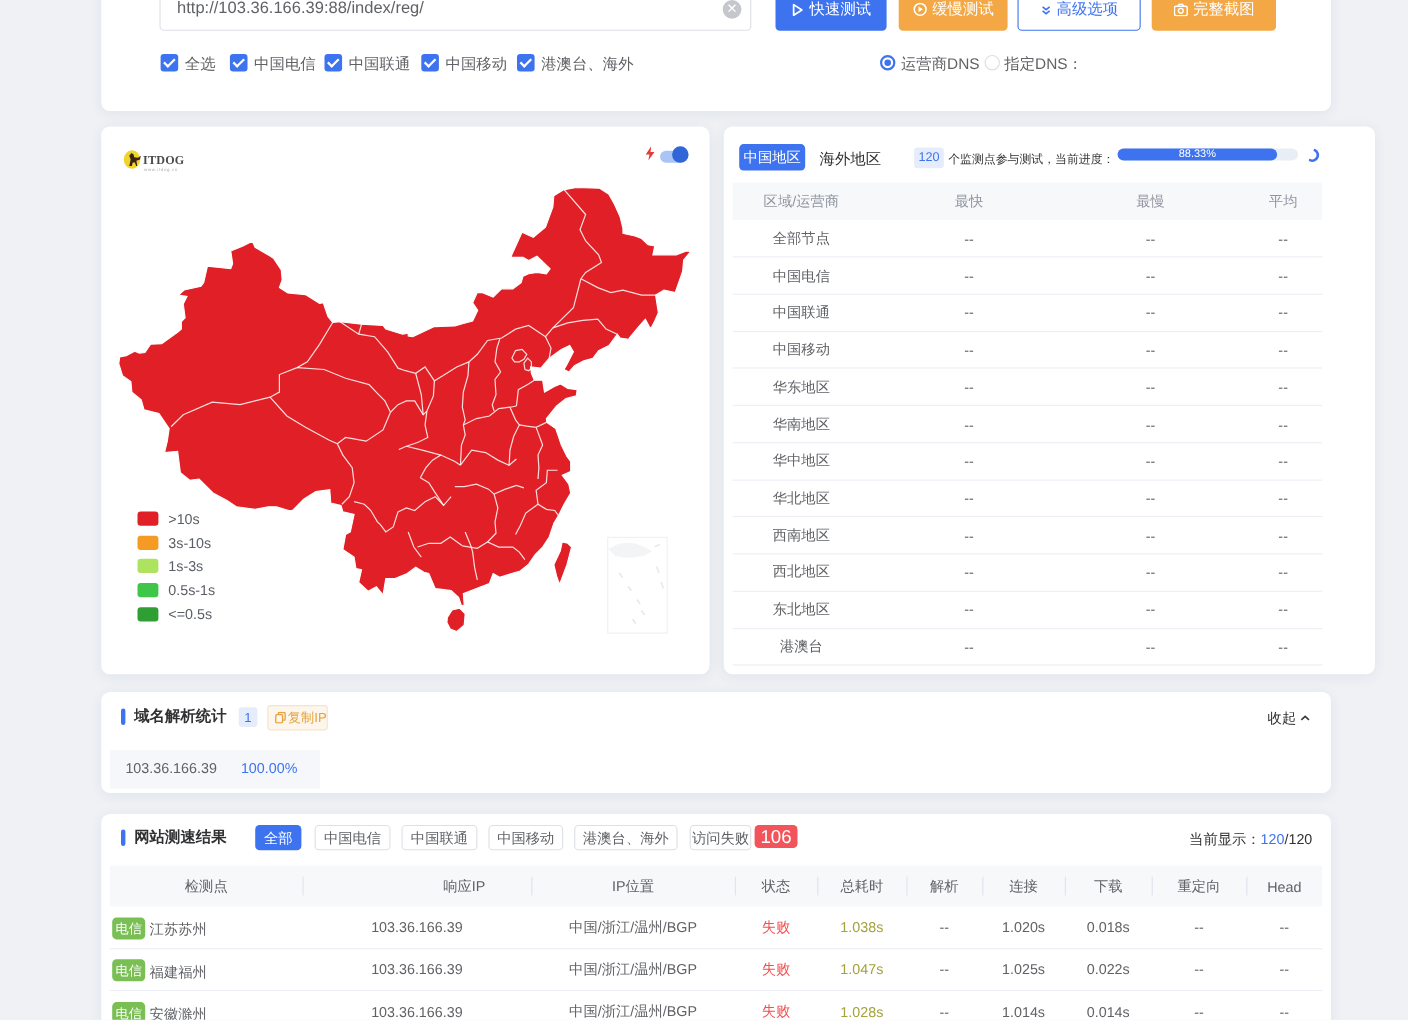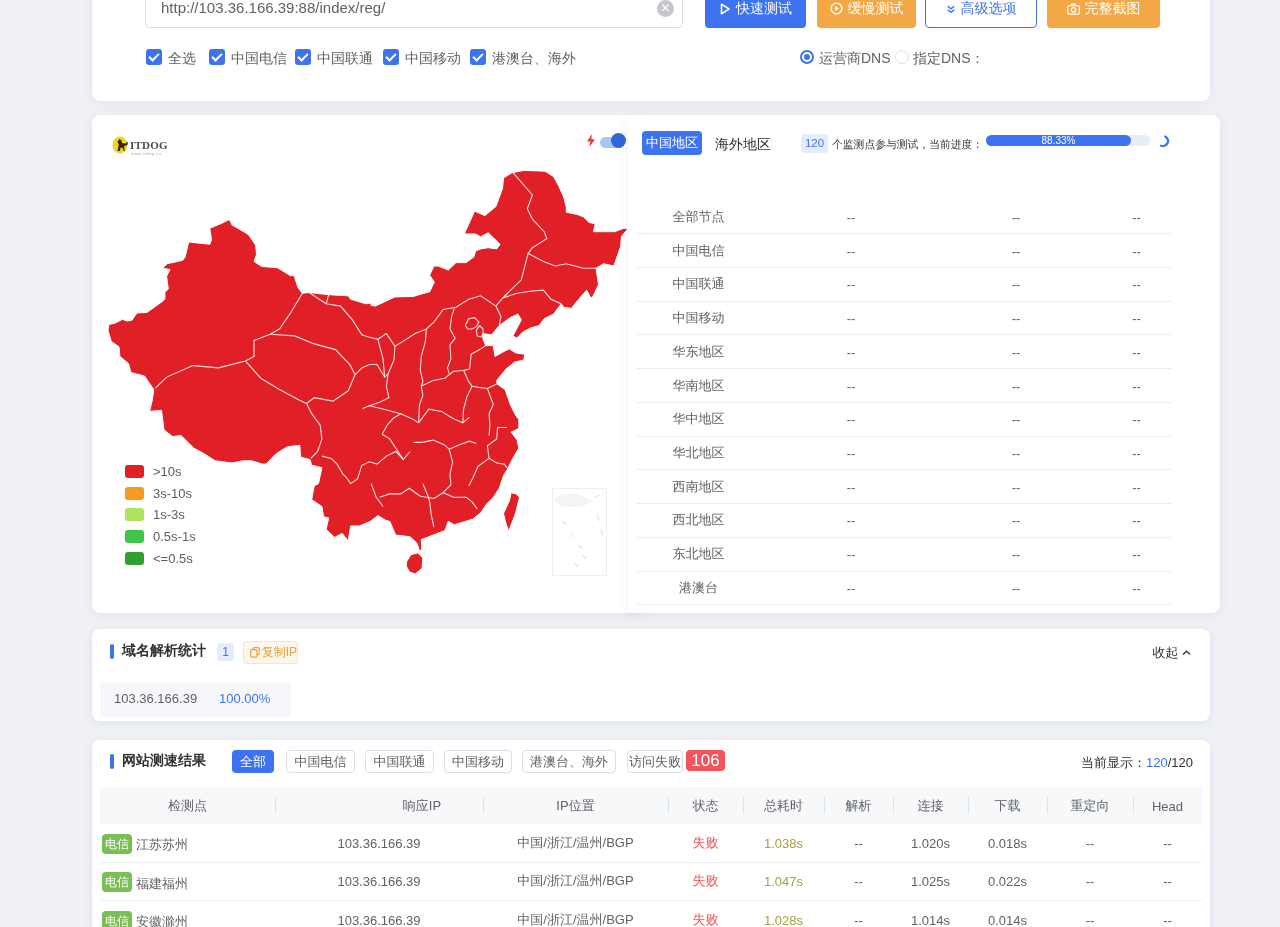--- a/index.html
+++ b/index.html
@@ -24,21 +24,21 @@
   border-radius:4px; color:#c0c4cc; font-size:14px; line-height:25px; padding-left:12px; }
 
 #card2 { left:92px; top:115px; width:553px; height:498px; }
 #logo { position:absolute; left:19px; top:18px; width:140px; height:32px;text-align:center; }
 #mapsvg { position:absolute; left:0; top:0; width:553px; height:498px; }
 .lgrow { position:absolute; left:33px; height:14px; }
 .sw { position:absolute; left:0; top:0; width:19px; height:13px; border-radius:3px; }
 .lgt { position:absolute; left:28px; top:0px; font-size:13px; color:#5a5e66; line-height:13px; white-space:nowrap; }
 #inset { position:absolute; left:460px; top:373px; width:55px; height:88px; border:1px solid #edeff2; background:#fff; }
 
-#card3 { left:628px; top:115px; width:592px; height:498px; }
+#card3 { left:658px; top:115px; width:592px; height:498px; }
 #pill1 { position:absolute; left:14px; top:16px; width:60px; height:24px; background:#3e73f0; border-radius:4px;
   color:#fff; font-size:13px; text-align:center; line-height:24px; }
 #t2 { position:absolute; left:87px; top:21px; font-size:14px; color:#303133; }
 #badge120 { position:absolute; left:173px; top:19px; width:27px; height:19px; background:#e5edfc; border-radius:3px;
   color:#3e73f0; font-size:11.5px; text-align:center; line-height:19px; }
 #ptext { position:absolute; left:204px; top:23px; font-size:10.8px; color:#303133; }
 #pbar { position:absolute; left:358px; top:20px; width:164px; height:11px; background:#e9edf5; border-radius:6px; }
 #pfill { position:absolute; left:0; top:0; width:145px; height:11px; background:#3e73f0; border-radius:6px;
   color:#fff; font-size:10px; text-align:center; line-height:11px; }
 #thead { position:absolute; left:8px; top:51px; width:536px; height:34.4px; background:#f6f8fa; }
@@ -210,20 +210,26 @@
   <div id="badge120">120</div>
   <span id="ptext">个监测点参与测试，当前进度：</span>
   <div id="pbar">
       <div id="pfill">88.33%</div>
     </div>
   <div class="abs" style="left:528px;top:19px;">
     <svg width="14" height="14" viewBox="0 0 14 14">
         <path d="M7 0.8 A6.2 6.2 0 0 1 13.2 7 A6.2 6.2 0 0 1 7 13.2 A1.2 1.2 0 0 1 6.5 11 A4 4 0 0 0 10.8 7 A4 4 0 0 0 6.6 3 A1.2 1.2 0 0 1 7 0.8 Z" fill="#3e73f0" transform="rotate(25 7 7)"></path>
       </svg>
   </div>
+  <div id="thead">
+      <span class="c1">区域/运营商</span>
+      <span class="c2">最快</span>
+      <span class="c3">最慢</span>
+      <span class="c4">平均</span>
+    </div>
   <div class="trow" style="top:85.4px">
       <span class="c1">全部节点</span>
       <span class="c2">--</span>
       <span class="c3">--</span>
       <span class="c4">--</span>
     </div>
 <div class="trow" style="top:119.2px">
       <span class="c1">中国电信</span>
       <span class="c2">--</span>
       <span class="c3">--</span>

